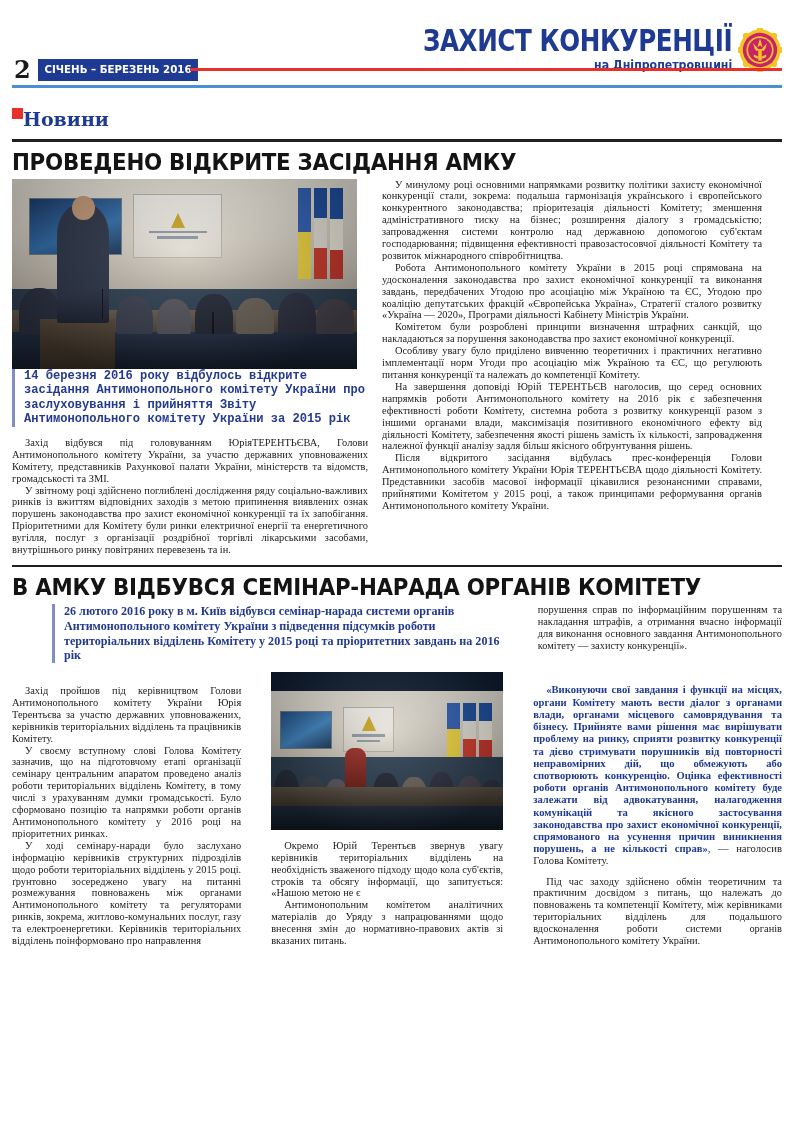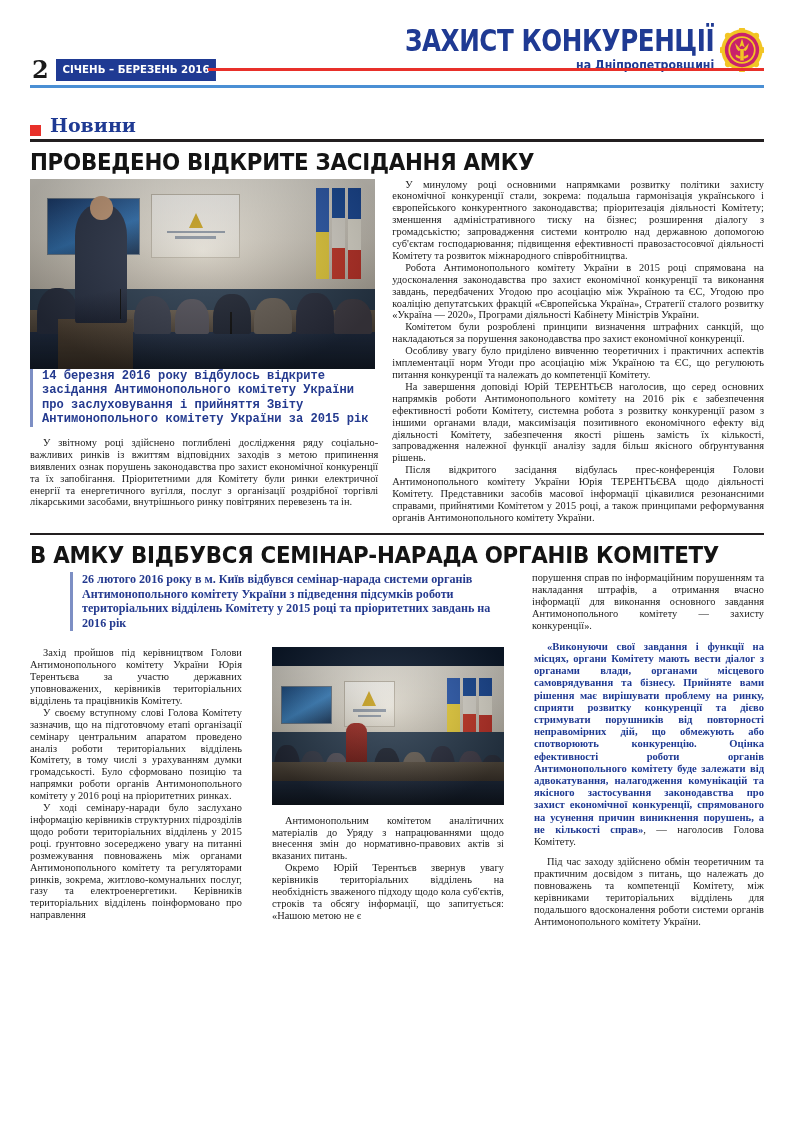--- a/index.html
+++ b/index.html
@@ -2,21 +2,21 @@
 <html><head>
 <meta charset="utf-8">
 <style>
   * { box-sizing: border-box; margin: 0; padding: 0; }
   html, body {
     width: 794px; height: 1123px;
     background: #ffffff;
     font-family: "Liberation Serif", serif;
     overflow: hidden;
   }
-  .page { position: relative; width: 794px; height: 1123px; padding: 0 30px; }
+  .page { position: relative; width: 794px; height: 1123px; padding: 0 12px; }
 
   
   .masthead { position: relative; height: 100px; }
   .brand {
     position: absolute; right: 0; top: 26px;
     text-align: right; display: flex; align-items: flex-start; gap: 6px;
   }
   .brand-text { text-align: right; }
   .brand-title {
     font-family: "DejaVu Sans", sans-serif;
@@ -51,21 +51,21 @@
     position: absolute; left: 178px; right: 0; top: 12px;
     height: 3px; background: #e8302a;
   }
   .rule-blue {
     position: absolute; left: 0; right: 0; top: 29px;
     height: 3px; background: #4a8fd4;
   }
 
   
   .section-label {
-    display: flex; align-items: flex-end; gap: 9px;
+    display: flex; align-items: flex-start; 
     margin-top: 8px; height: 28px;
   }
   .sq { width: 11px; height: 11px; background: #e8302a; flex: 0 0 11px; }
   .section-name {
     font-family: "DejaVu Serif", serif; font-weight: bold;
     font-size: 19px; color: #1f3a93;
   }
   .rule-dark { height: 2.5px; background: #231f20; margin-top: 3px; }
 
   
@@ -293,50 +293,51 @@
           <div class="ph-speaker"></div>
           <div class="ph-speakerhead"></div>
           <div class="ph-mic" style="left:26%; bottom:26%; height:16%;"></div>
           <div class="ph-mic" style="left:58%; bottom:18%; height:12%;"></div>
           <div class="ph-overlay"></div>
         </div>
 
         <div class="lead" style="font-family:Liberation Mono, monospace;">14 березня 2016 року відбулось відкрите засідання Антимонопольного комітету України про заслуховування і прийняття Звіту Антимонопольного комітету України за 2015 рік</div>
 
         <div class="body-txt" style="margin-top:10px;">
+          <p>Захід відбувся під головуванням ЮріяТЕРЕНТЬЄВА, Голови Антимонопольного комітету України, за участю державних уповноважених Комітету, представників Рахункової палати України, міністерств та відомств, громадськості та ЗМІ.</p>
           <p>У звітному році здійснено поглиблені дослідження ряду соціально-важливих ринків із вжиттям відповідних заходів з метою припинення виявлених ознак порушень законодавства про захист економічної конкуренції та їх запобігання. Пріоритетними для Комітету були ринки електричної енергії та енергетичного вугілля, послуг з організації роздрібної торгівлі лікарськими засобами, внутрішнього ринку повітряних перевезень та ін.</p>
         </div>
       </div>
 
       <div class="body-txt" style="width:380px;">
         <p>У минулому році основними напрямками розвитку політики захисту економічної конкуренції стали, зокрема: подальша гармонізація українського і європейського конкурентного законодавства; пріоритезація діяльності Комітету; зменшення адміністративного тиску на бізнес; розширення діалогу з громадськістю; запровадження системи контролю над державною допомогою суб'єктам господарювання; підвищення ефективності правозастосовчої діяльності Комітету та розвиток міжнародного співробітництва.</p>
         <p>Робота Антимонопольного комітету України в 2015 році спрямована на удосконалення законодавства про захист економічної конкуренції та виконання завдань, передбачених Угодою про асоціацію між Україною та ЄС, Угодою про коаліцію депутатських фракцій «Європейська Україна», Стратегії сталого розвитку «Україна — 2020», Програми діяльності Кабінету Міністрів України.</p>
         <p>Комітетом були розроблені принципи визначення штрафних санкцій, що накладаються за порушення законодавства про захист економічної конкуренції.</p>
-        <p>Особливу увагу було приділено вивченню теоретичних і практичних аспектів імплементації норм Угоди про асоціацію між Україною та ЄС, що регулюють питання конкуренції та належать до компетенції Комітету.</p>
+        <p>Особливу увагу було приділено вивченню теоретичних і практичних негативно імплементації норм Угоди про асоціацію між Україною та ЄС, що регулюють питання конкуренції та належать до компетенції Комітету.</p>
         <p>На завершення доповіді Юрій ТЕРЕНТЬЄВ наголосив, що серед основних напрямків роботи Антимонопольного комітету на 2016 рік є забезпечення ефективності роботи Комітету, системна робота з розвитку конкуренції разом з іншими органами влади, максимізація позитивного економічного ефекту від діяльності Комітету, забезпечення якості рішень замість їх кількості, запровадження належної функції аналізу задля більш якісного обґрунтування рішень.</p>
         <p>Після відкритого засідання відбулась прес-конференція Голови Антимонопольного комітету України Юрія ТЕРЕНТЬЄВА щодо діяльності Комітету. Представники засобів масової інформації цікавилися резонансними справами, прийнятими Комітетом у 2015 році, а також принципами реформування органів Антимонопольного комітету України.</p>
       </div>
     </div>
   </div>
 
   <div class="rule-dark" style="margin-top:9px;"></div>
 
   <div>
     <div class="headline">В АМКУ ВІДБУВСЯ СЕМІНАР-НАРАДА ОРГАНІВ КОМІТЕТУ</div>
 
     <div style="display:flex; gap:14px; align-items:flex-start;">
       <div style="width:482px;margin-left:40px;">
         <div class="lead">26 лютого 2016 року в м. Київ відбувся семінар-нарада системи органів Антимонопольного комітету України з підведення підсумків роботи територіальних відділень Комітету у 2015 році та пріоритетних завдань на 2016 рік</div>
       </div>
       <div style="width:254px;margin-left:8px;" class="body-txt">
         <p style="text-indent:0;">порушення справ по інформаційним порушенням та накладання штрафів, а отримання вчасно інформації для виконання основного завдання Антимонопольного комітету — захисту конкуренції».</p>
       </div>
     </div>
 
-    <div style="display:flex; gap:30px; align-items:center; margin-top:9px;">
+    <div style="display:flex; gap:30px; align-items:flex-end; margin-top:9px;">
 
       <div class="body-txt" style="width:234px;">
         <p>Захід пройшов під керівництвом Голови Антимонопольного комітету України Юрія Терентьєва за участю державних уповноважених, керівників територіальних відділень та працівників Комітету.</p>
         <p>У своєму вступному слові Голова Комітету зазначив, що на підготовчому етапі організації семінару центральним апаратом проведено аналіз роботи територіальних відділень Комітету, в тому числі з урахуванням думки громадськості. Було сформовано позицію та напрямки роботи органів Антимонопольного комітету у 2016 році на пріоритетних ринках.</p>
         <p>У ході семінару-наради було заслухано інформацію керівників структурних підрозділів щодо роботи територіальних відділень у 2015 році. ґрунтовно зосереджено увагу на питанні розмежування повноважень між органами Антимонопольного комітету та регуляторами ринків, зокрема, житлово-комунальних послуг, газу та електроенергетики. Керівників територіальних відділень поінформовано про направлення</p>
       </div>
 
       <div style="width:234px;">
         <div class="photo photo-b">
           <div class="pb-wall"></div>
@@ -361,22 +362,22 @@
             <div class="pp" style="left:80%; width:11%; height:46%; background:#474350;"></div>
             <div class="pp" style="left:90%; width:10%; height:40%; background:#2f3442;"></div>
           </div>
           <div class="pb-red"></div>
           <div class="pb-table"></div>
           <div class="pb-cloth"></div>
           <div class="ph-overlay"></div>
         </div>
 
         <div class="body-txt" style="margin-top:10px;">
+          <p>Окремо Юрій Терентьєв звернув увагу керівників територіальних відділень на необхідність зваженого підходу щодо кола суб'єктів, строків та обсягу інформації, що запитується: «Нашою метою не є</p>
           <p>Антимонопольним комітетом аналітичних матеріалів до Уряду з напрацюваннями щодо внесення змін до нормативно-правових актів зі вказаних питань.</p>
-          <p>Окремо Юрій Терентьєв звернув увагу керівників територіальних відділень на необхідність зваженого підходу щодо кола суб'єктів, строків та обсягу інформації, що запитується: «Нашою метою не є</p>
         </div>
       </div>
 
       <div style="width:254px;">
         <div class="quote-blue"><span>«Виконуючи свої завдання і функції на місцях, органи Комітету мають вести діалог з органами влади, органами місцевого самоврядування та бізнесу. Прийняте вами рішення має вирішувати проблему на ринку, сприяти розвитку конкуренції та дієво стримувати порушників від повторності неправомірних дій, що обмежують або спотворюють конкуренцію. Оцінка ефективності роботи органів Антимонопольного комітету буде залежати від адвокатування, налагодження комунікацій та якісного застосування законодавства про захист економічної конкуренції, спрямованого на усунення причин виникнення порушень, а не кількості справ»</span><span class="quote-tail">, — наголосив Голова Комітету.</span></div>
         <div class="body-txt" style="margin-top:8px;">
           <p>Під час заходу здійснено обмін теоретичним та практичним досвідом з питань, що належать до повноважень та компетенції Комітету, між керівниками територіальних відділень для подальшого вдосконалення роботи системи органів Антимонопольного комітету України.</p>
         </div>
       </div>
     </div>

